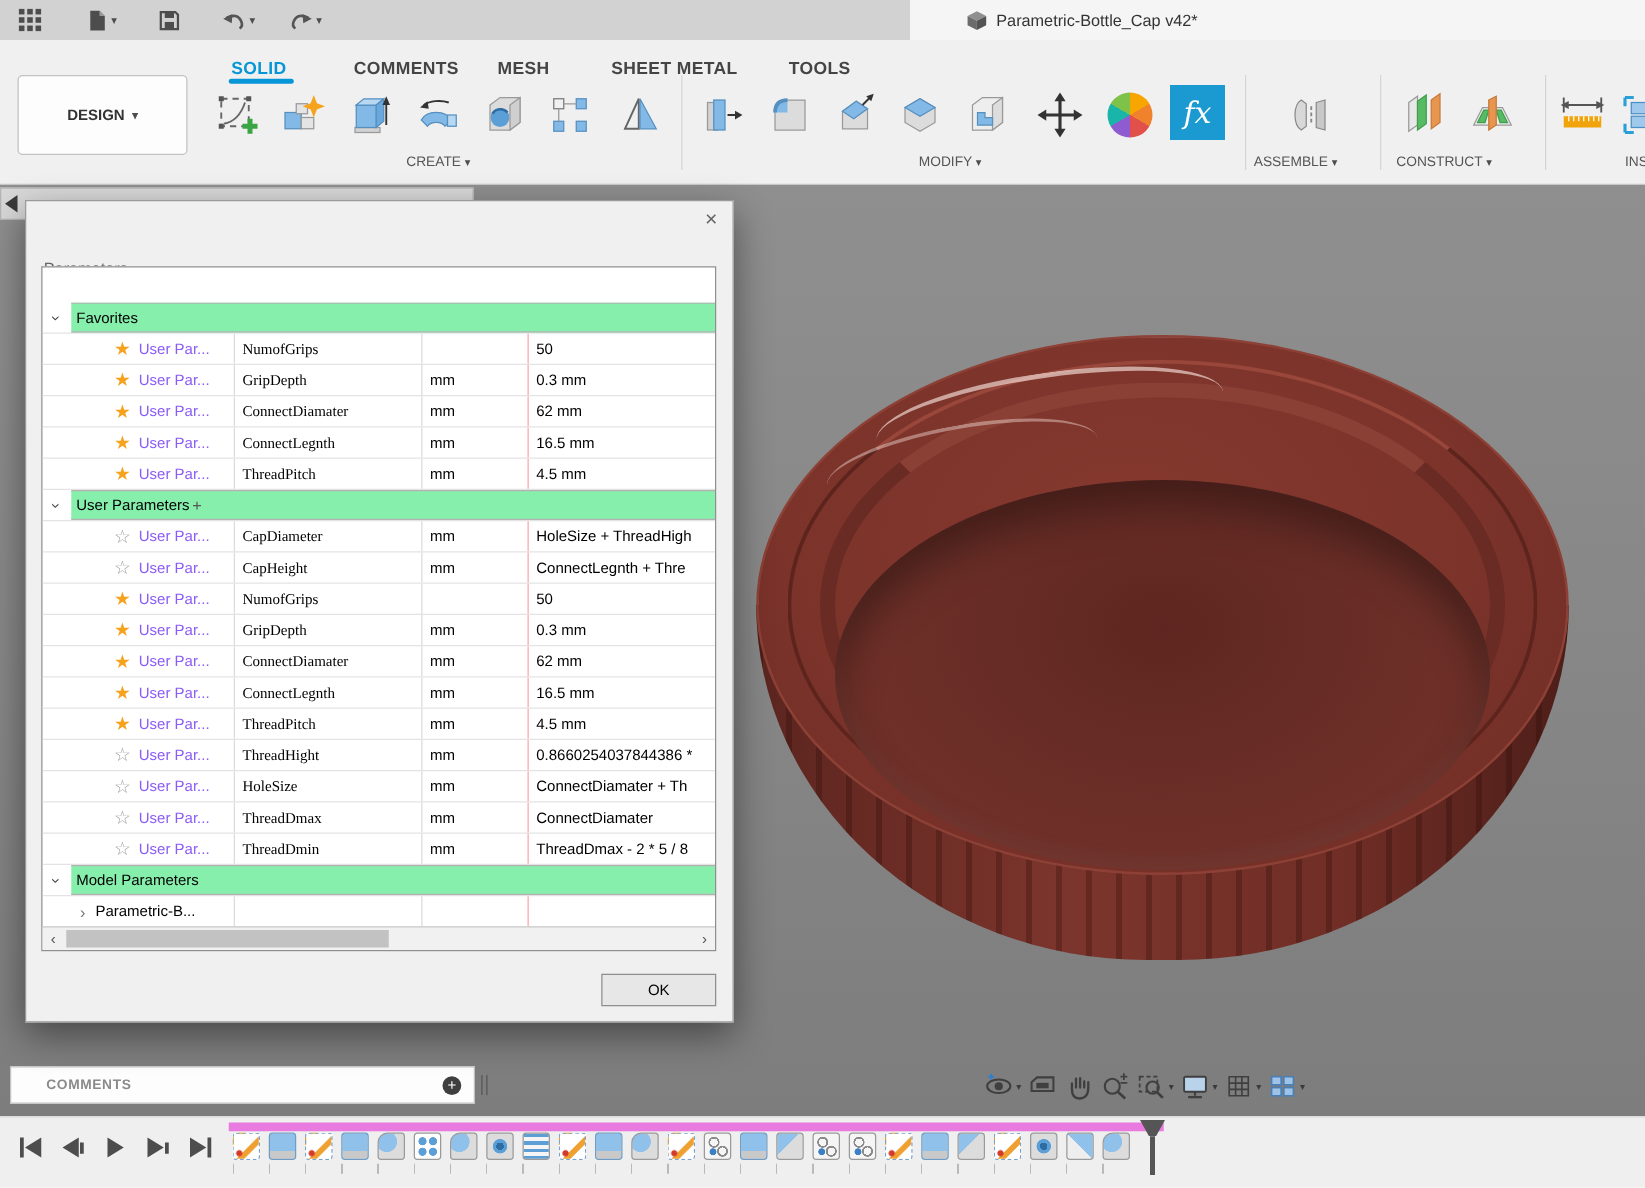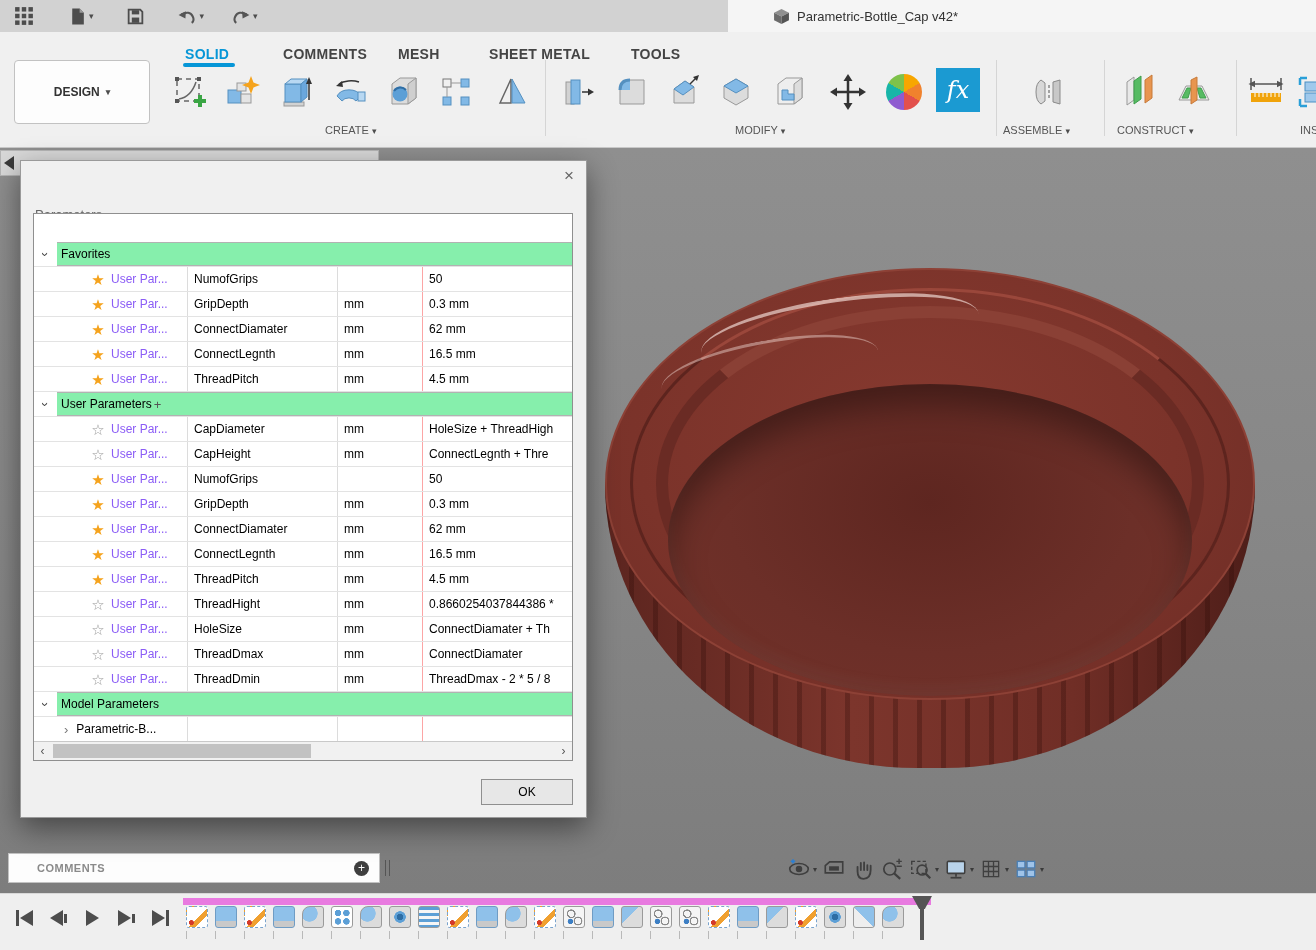--- a/index.html
+++ b/index.html
@@ -66,21 +66,21 @@
   .dlg-close { position:absolute; right:12px; top:5px; font-size:17px; color:#666; cursor:pointer; }
   .ptable { position:absolute; left:12px; top:52px; width:540px; height:548px; background:#fff; border:1px solid #8f8f8f; overflow:hidden; }
   .thead { display:flex; height:28px; border-bottom:1px solid #aaa; font-size:12.5px; font-weight:bold; color:#000; align-items:center; }
   .thead .h0 { width:153px; padding-left:8px; }
   .thead .h1 { width:150px; padding-left:6px; border-left:1px solid #d9d9d9; align-self:stretch; display:flex; align-items:center; }
   .thead .h2 { width:85px;  padding-left:6px; border-left:1px solid #d9d9d9; align-self:stretch; display:flex; align-items:center; }
   .thead .h3 { flex:1; padding-left:6px; border-left:1px solid #d9d9d9; align-self:stretch; display:flex; align-items:center; }
   .trows { position:absolute; left:0; top:28px; right:0; bottom:19px; overflow:hidden; }
   .row { display:flex; height:25px; border-bottom:1px solid #e3e3e3; font-size:12px; color:#000; align-items:stretch; }
   .c0 { width:153px; display:flex; align-items:center; overflow:hidden; white-space:nowrap; }
-  .c1 { width:150px; border-left:1px solid #dcdcdc; display:flex; align-items:center; padding-left:6px; overflow:hidden; white-space:nowrap; }
+  .c1 { width:150px; border-left:1px solid #dcdcdc; display:flex; align-items:center; padding-left:6px; overflow:hidden; white-space:nowrap;font-family:Liberation Serif, serif; }
   .c2 { width:85px; border-left:1px solid #dcdcdc; display:flex; align-items:center; padding-left:6px; overflow:hidden; white-space:nowrap; }
   .c3 { flex:1; border-left:1px solid #fca5a5; display:flex; align-items:center; padding-left:6px; overflow:hidden; white-space:nowrap; }
   .chev-cell { width:23px; display:flex; align-items:center; justify-content:center; cursor:pointer; }
   .chev { display:inline-block; font-size:13px; color:#444; }
   .chev.down { transform:rotate(90deg); }
   .band { flex:1; background:#86efac; border-top:1px solid #b2b2b2; border-bottom:1px solid #b2b2b2; display:flex; align-items:center; padding-left:4px; }
   .sec-label { font-size:12px; color:#000; }
   .add-plus { margin-left:2px; color:#555; font-size:13px; cursor:pointer; }
   .star { width:18px; margin-left:55px; margin-right:4px; font-size:15px; line-height:1; cursor:pointer; text-align:center; }
   .star.filled { color:#f5a31d; }

